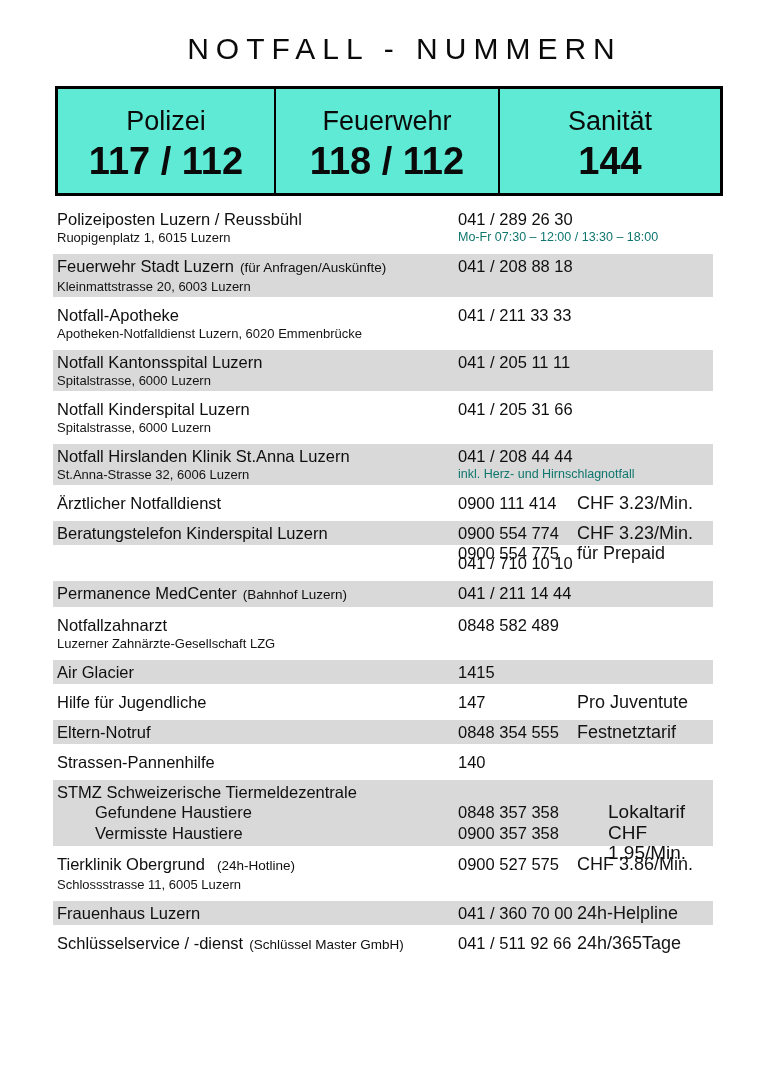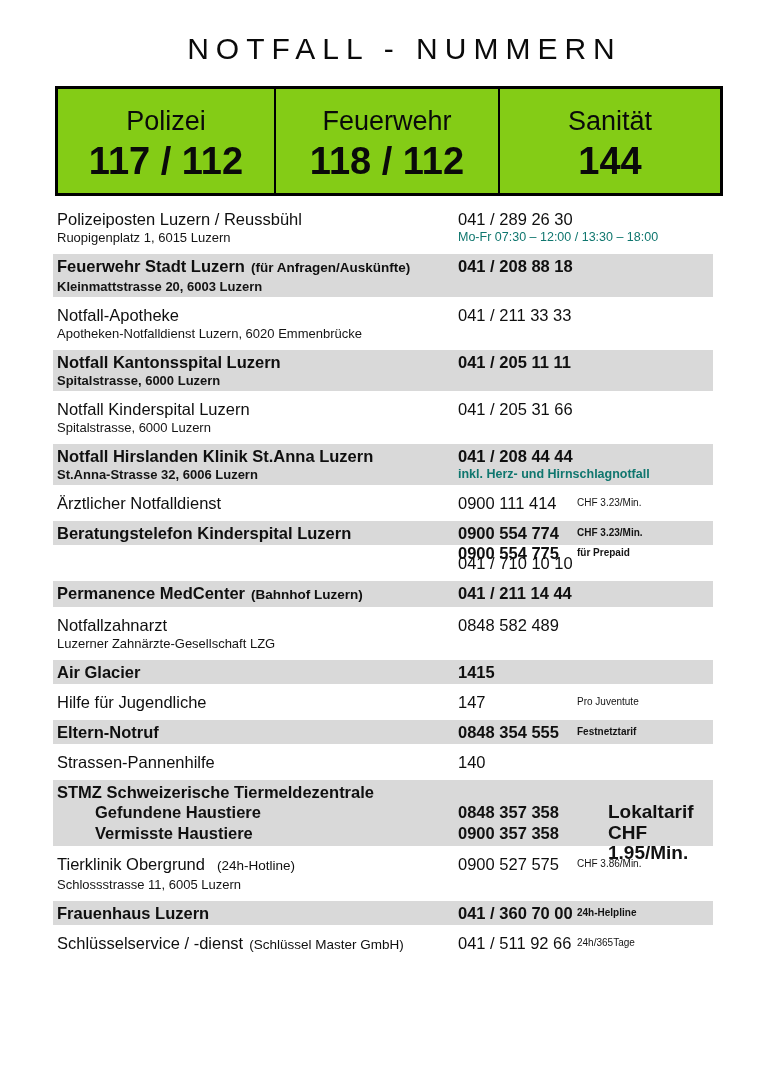--- a/index.html
+++ b/index.html
@@ -24,41 +24,41 @@
   
   table.etable {
     margin:20px 0 0 55px;
     border-collapse:collapse;
     table-layout:fixed;
     width:658px;
     border:3px solid #000;
   }
   table.etable td {
     border:2px solid #000;
-    background:#84cc16;
+    background:#5eead4;
     text-align:center;
     vertical-align:middle;
     height:104px;
     padding:0;
   }
   .cell-label   { font-size:27px; line-height:32px; color:#0a0a0a; }
   .cell-label.small { font-size:21px; line-height:26px; }
   .cell-number  { font-size:38px; line-height:32px; font-weight:bold; margin-top:8px; color:#0a0a0a; }
   
   .list { width:660px; margin:11px 0 0 53px; }
   .row  { position:relative; padding:2px 0 2px 4px; margin-bottom:6px; min-height:20px; }
-  .row.gray { background:#d9d9d9;font-weight:bold; }
+  .row.gray { background:#d9d9d9; }
   .name  { font-size:16.5px; line-height:20px; color:#0f0f0f; }
   .paren { font-size:13.5px; margin-left:6px; color:#0f0f0f; }
   .sub   { font-size:13px; line-height:17px; color:#141414; }
   .c-phone  { position:absolute; left:405px; top:2px; }
   .phone    { font-size:16.5px; line-height:20px; white-space:nowrap; color:#0f0f0f; }
   .pnote    { font-size:12.5px; line-height:17px; white-space:nowrap; color:#0f766e; }
   .c-tariff { position:absolute; left:524px; top:2px; }
-  .tariff   { font-size:10px; line-height:20px; white-space:nowrap; color:#141414; }
+  .tariff   { font-size:18px; line-height:20px; white-space:nowrap; color:#141414; }
   
   .srow   { position:relative; line-height:20px; }
   .slabel { font-size:16.5px; margin-left:38px; }
   .sphone { position:absolute; left:401px; top:0; font-size:16.5px; line-height:20px; }
   .stariff{ position:absolute; left:551px; top:0; font-size:19px; line-height:20px; }
 </style>
 </head>
 <body>
 
 <h1 class="page-title">NOTFALL - NUMMERN</h1>

